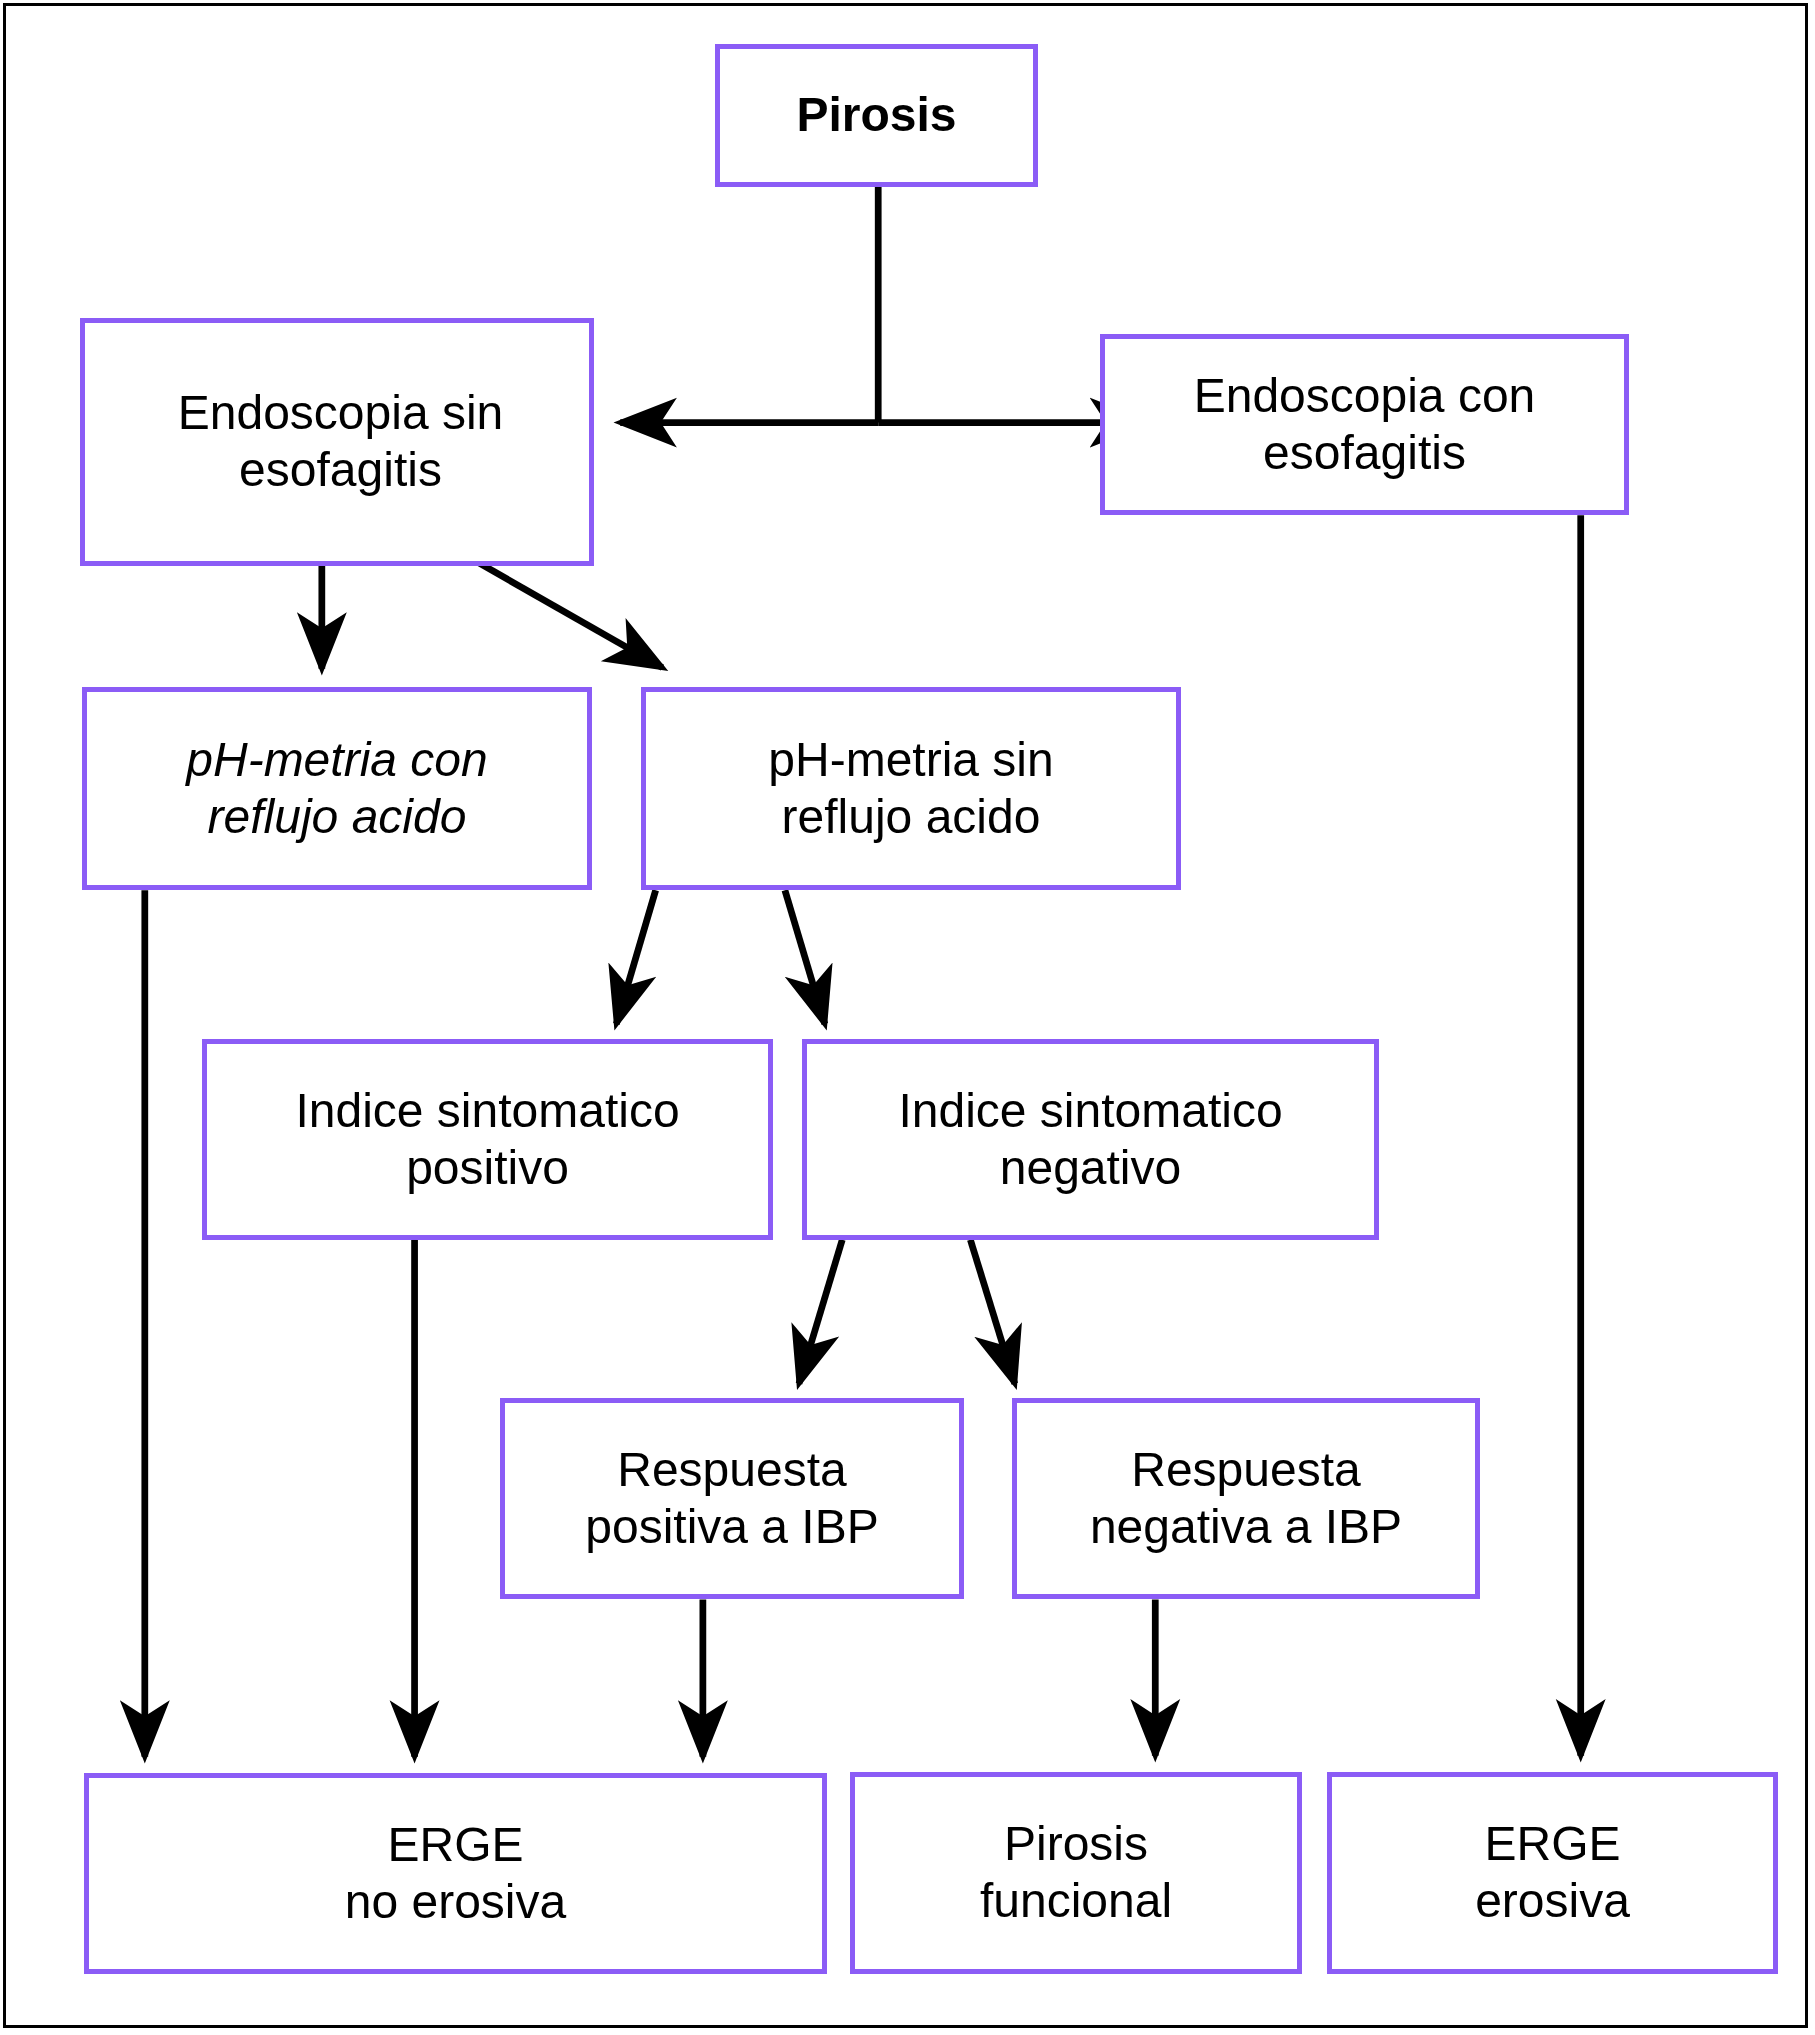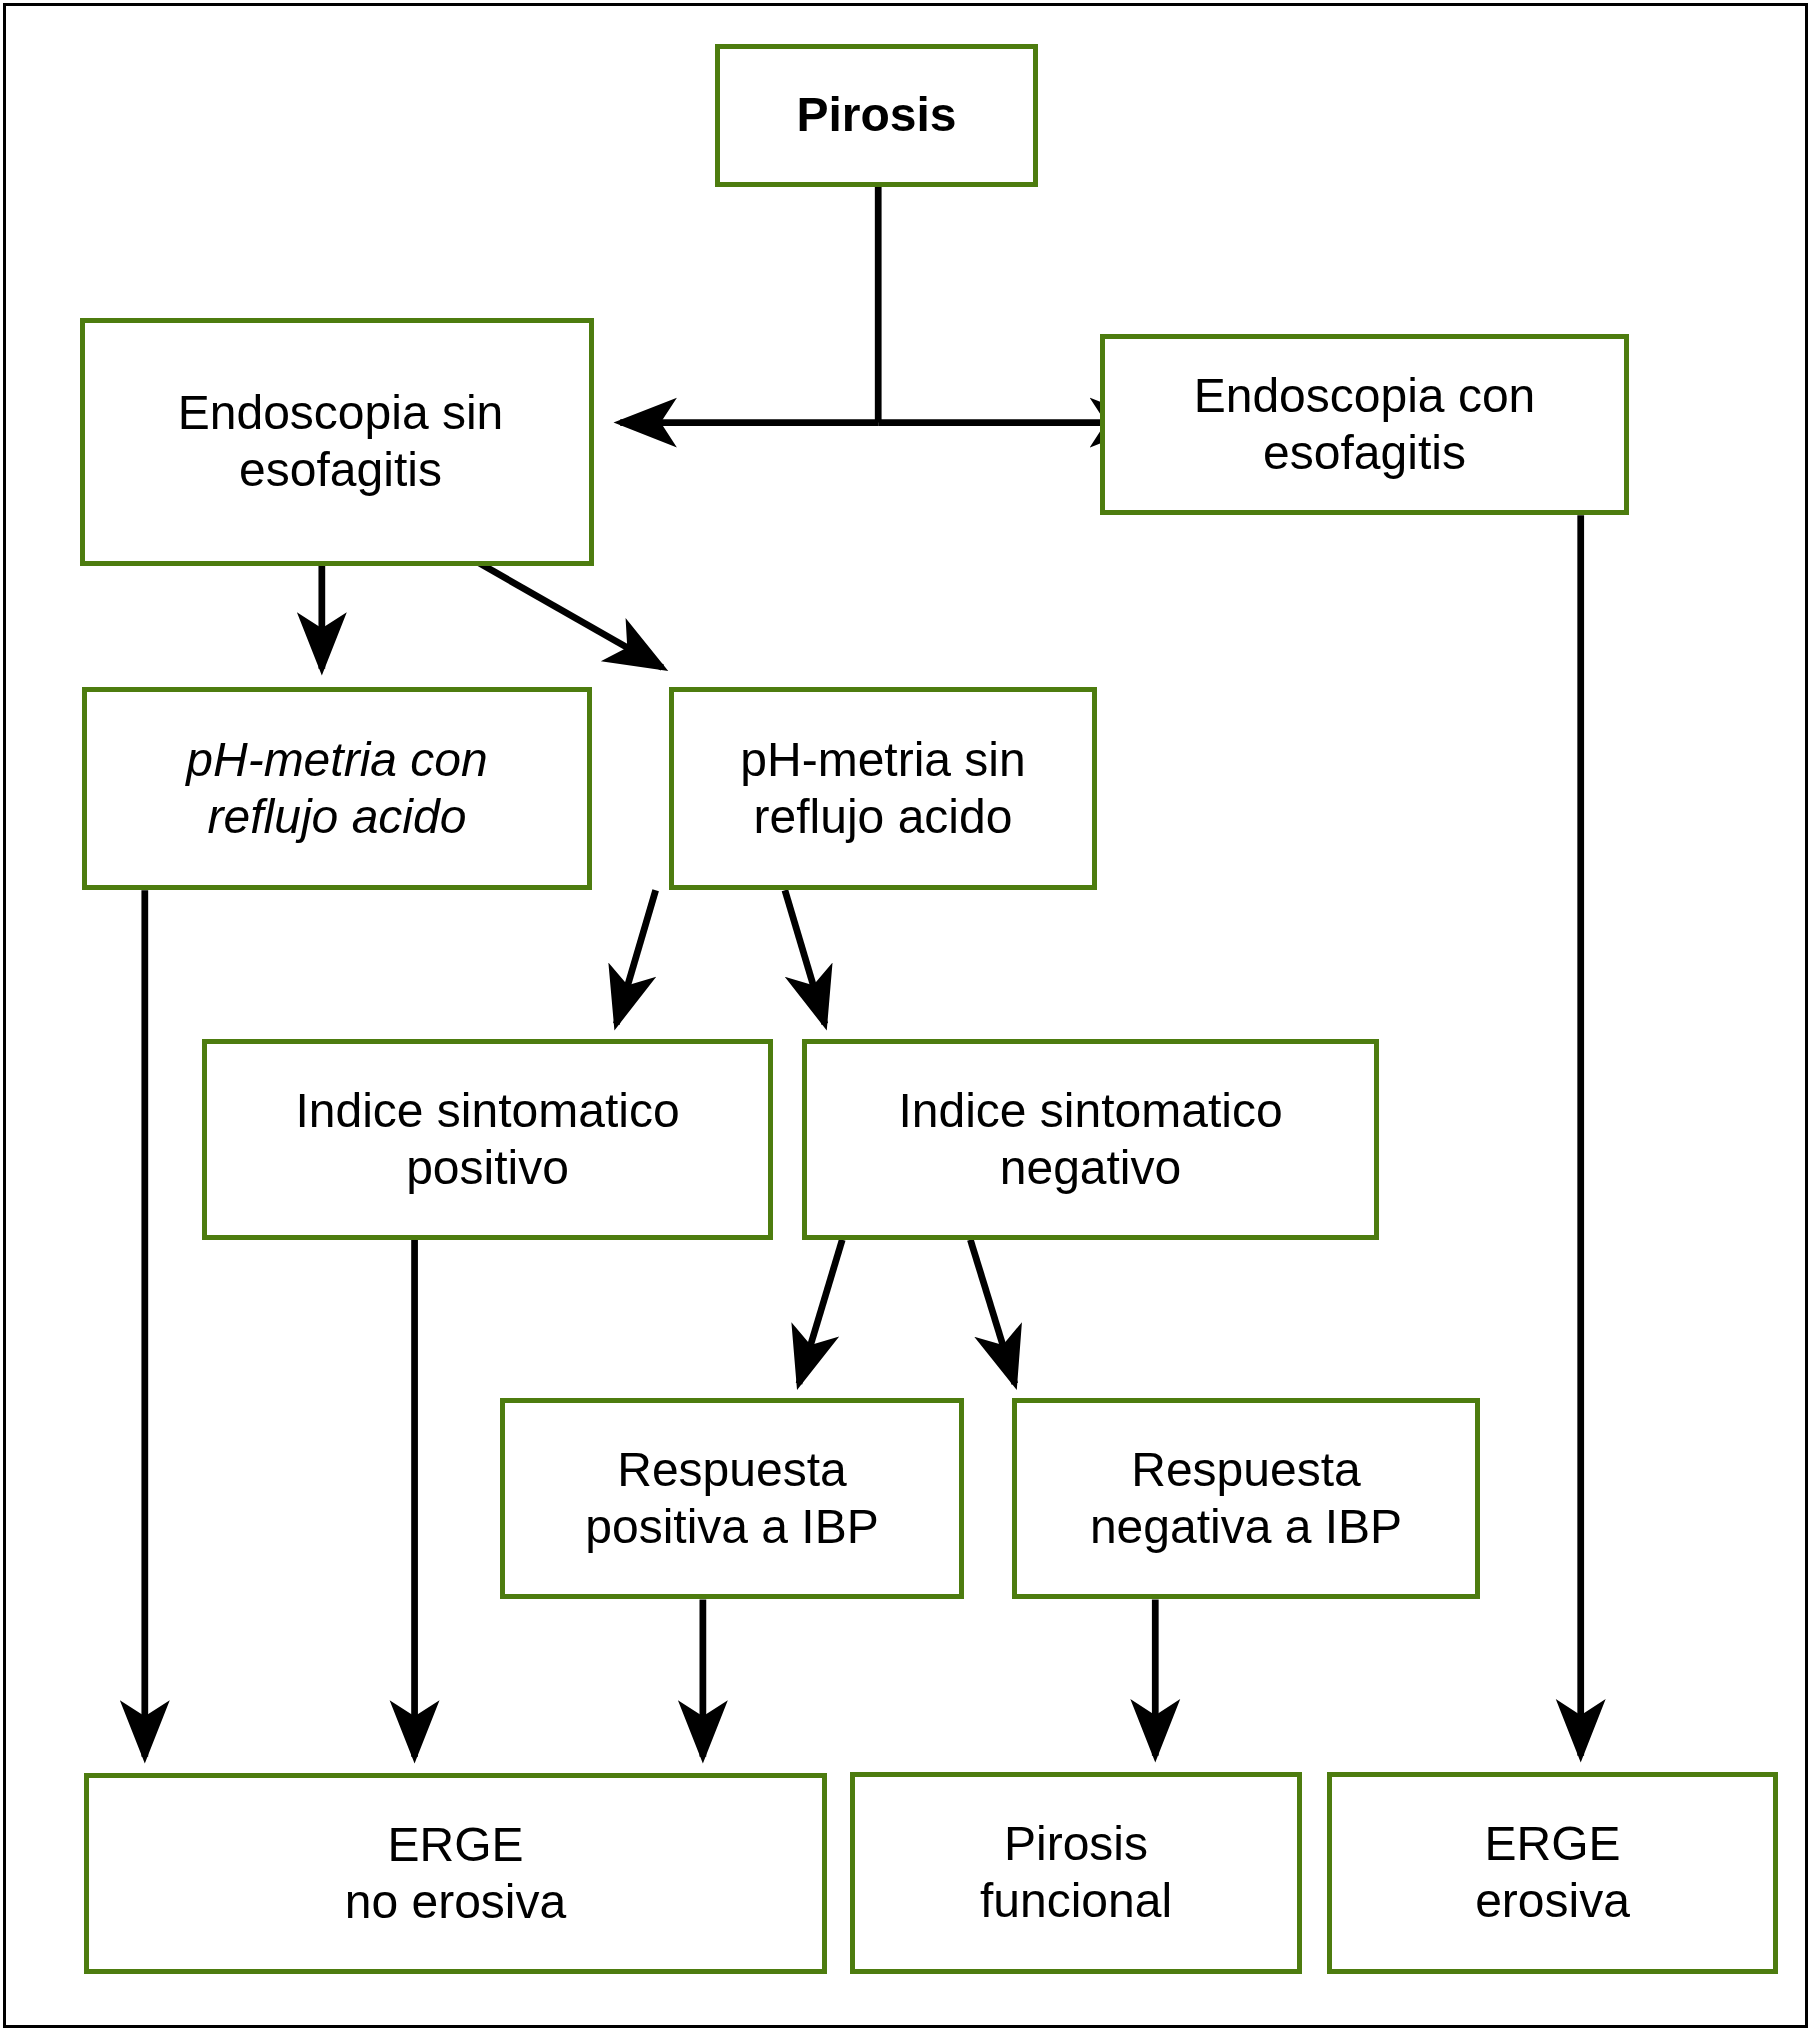--- a/index.html
+++ b/index.html
@@ -27,21 +27,21 @@
   svg#edges {
     position: absolute;
     left: 0;
     top: 0;
     width: 1816px;
     height: 2035px;
     pointer-events: none;
   }
   .node {
     position: absolute;
-    border: 5px solid #4d7c0f;
+    border: 5px solid #8b5cf6;
     background: #ffffff;
     box-sizing: border-box;
     display: flex;
     align-items: center;
     justify-content: center;
     text-align: center;
     color: #000000;
     line-height: 1.18;
     font-size: 48px;
     font-weight: 400;
@@ -100,21 +100,21 @@
 
   <div class="node" style="left:80px;top:318px;width:514px;height:248px;padding-left:7px;">Endoscopia sin
 esofagitis</div>
 
   <div class="node" style="left:1100px;top:334px;width:529px;height:181px;">Endoscopia con
 esofagitis</div>
 
   <div class="node" style="left:82px;top:687px;width:510px;height:203px;font-style:italic;">pH-metria con
 reflujo acido</div>
 
-  <div class="node" style="left:641px;top:687px;width:428px;height:203px;margin-left:28px;">pH-metria sin
+  <div class="node" style="left:641px;top:687px;width:540px;height:203px;">pH-metria sin
 reflujo acido</div>
 
   <div class="node" style="left:202px;top:1039px;width:571px;height:201px;">Indice sintomatico
 positivo</div>
 
   <div class="node" style="left:802px;top:1039px;width:577px;height:201px;">Indice sintomatico
 negativo</div>
 
   <div class="node" style="left:500px;top:1398px;width:464px;height:201px;">Respuesta
 positiva a IBP</div>

